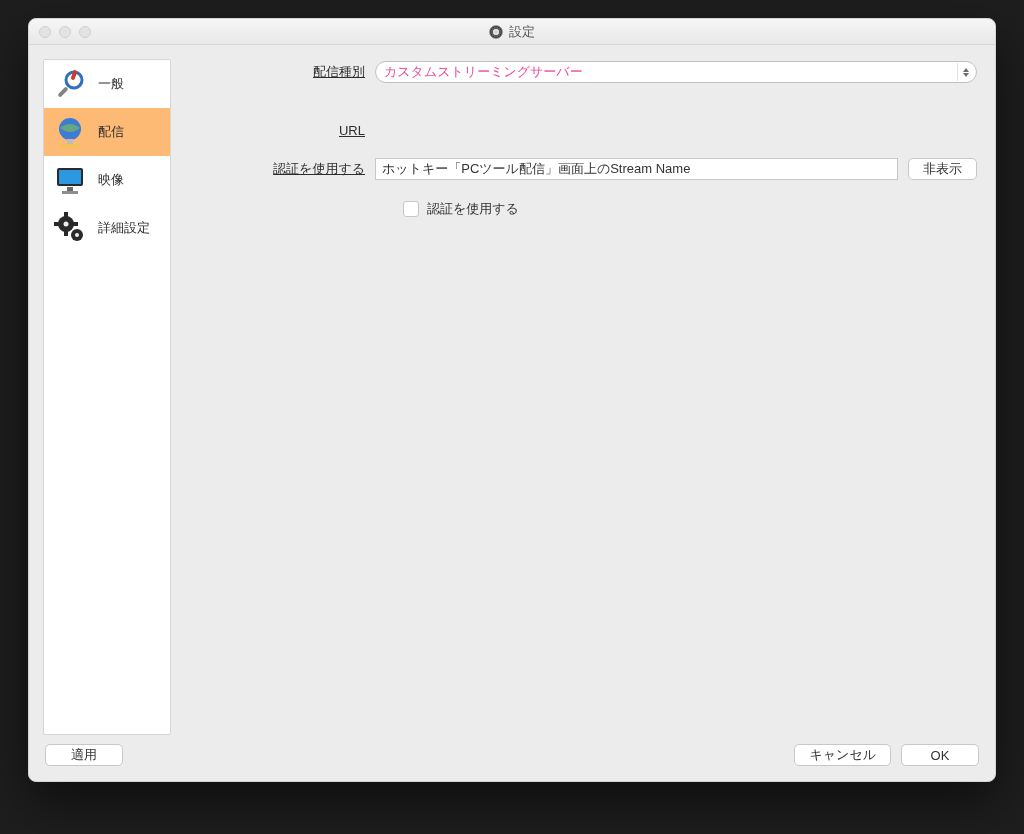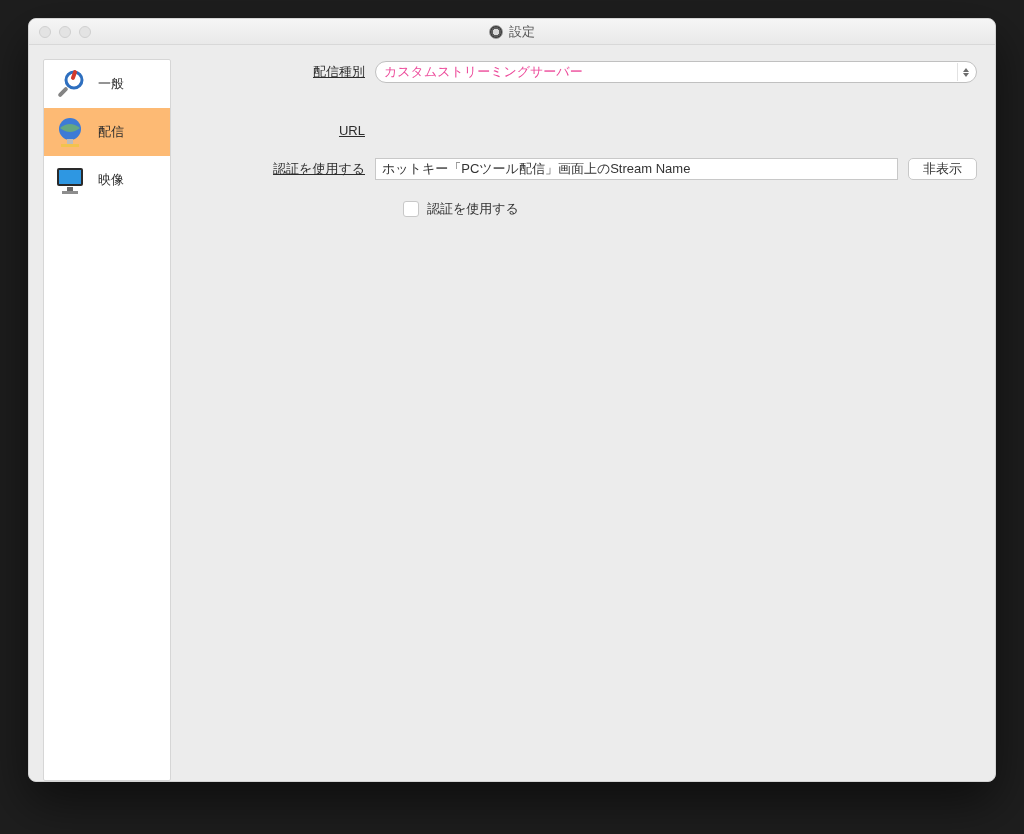--- a/index.html
+++ b/index.html
@@ -239,20 +239,41 @@
               <rect x="5" y="6" width="26" height="18" rx="2" fill="#2a2a2a"></rect>
               <rect x="7" y="8" width="22" height="14" fill="#2e97e2"></rect>
               <rect x="15" y="25" width="6" height="4" fill="#6b6b6b"></rect>
               <rect x="10" y="29" width="16" height="3" fill="#8d8d8d"></rect>
             </svg>
           </span>
           <span>映像</span>
         </div>
 
 
+        <div class="side-item">
+          <span class="side-icon">
+            <svg viewBox="0 0 36 36">
+              <g fill="#2a2a2a">
+                <circle cx="14" cy="14" r="8"></circle>
+                <circle cx="25" cy="25" r="6"></circle>
+              </g>
+              <g fill="#ececec">
+                <circle cx="14" cy="14" r="2.5"></circle>
+                <circle cx="25" cy="25" r="2"></circle>
+              </g>
+              <g fill="#2a2a2a">
+                <rect x="12" y="2" width="4" height="5"></rect>
+                <rect x="12" y="21" width="4" height="5"></rect>
+                <rect x="2" y="12" width="5" height="4"></rect>
+                <rect x="21" y="12" width="5" height="4"></rect>
+              </g>
+            </svg>
+          </span>
+          <span>詳細設定</span>
+        </div>
 
       </div>
 
       <div class="content">
 
         <div class="form-row first">
           <div class="label">配信種別</div>
           <div class="select">
             <span>カスタムストリーミングサーバー</span>
             <span class="caret-box">
@@ -277,15 +298,27 @@
         </div>
 
         <div class="checkbox-row">
           <div class="checkbox"></div>
           <span>認証を使用する</span>
         </div>
 
       </div>
     </div>
 
+    <div class="bottombar">
+      <div class="btn">
+        <span>適用</span>
+      </div>
+      <div class="spacer"></div>
+      <div class="btn" style="min-width:86px">
+        <span>キャンセル</span>
+      </div>
+      <div class="btn">
+        <span>OK</span>
+      </div>
+    </div>
 
   </div>
 </div>
 
 </body></html>

